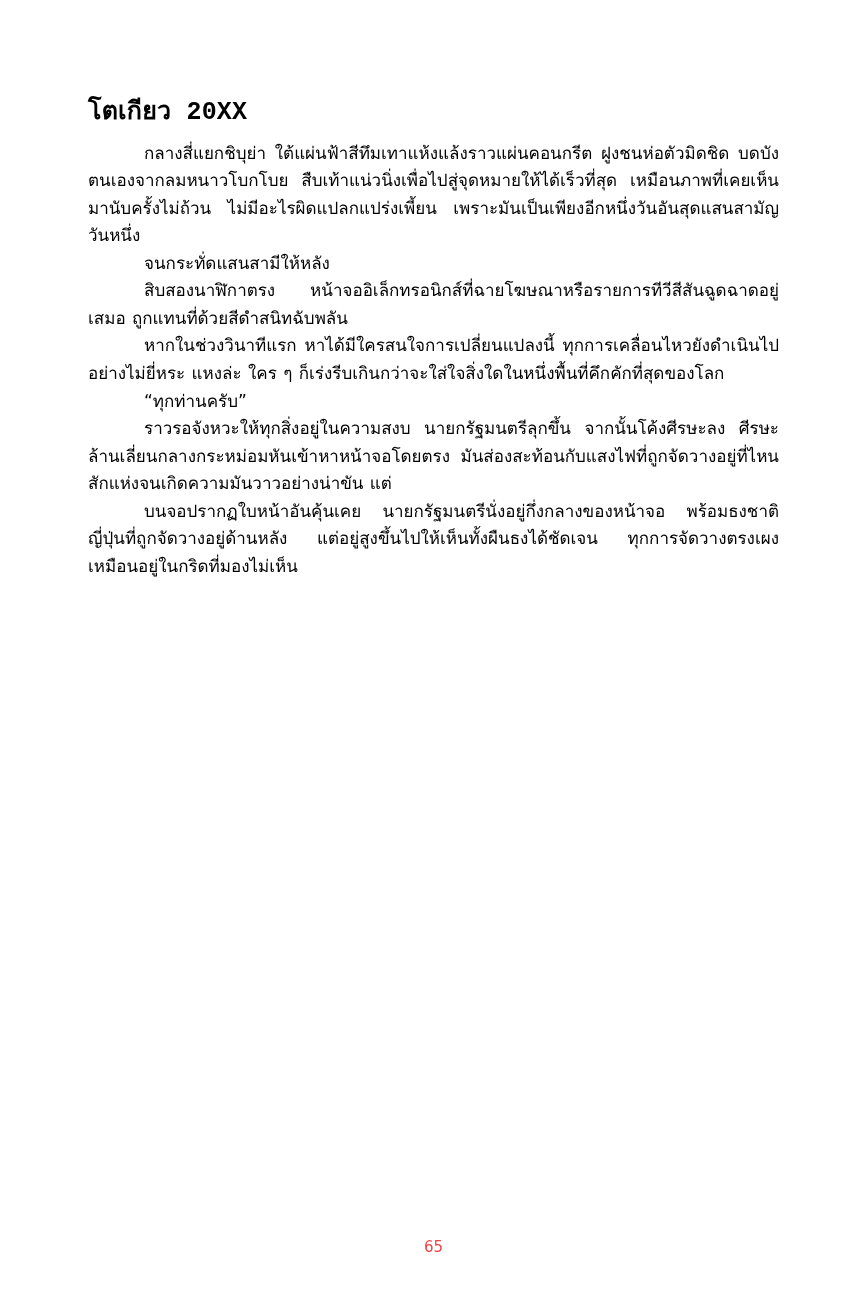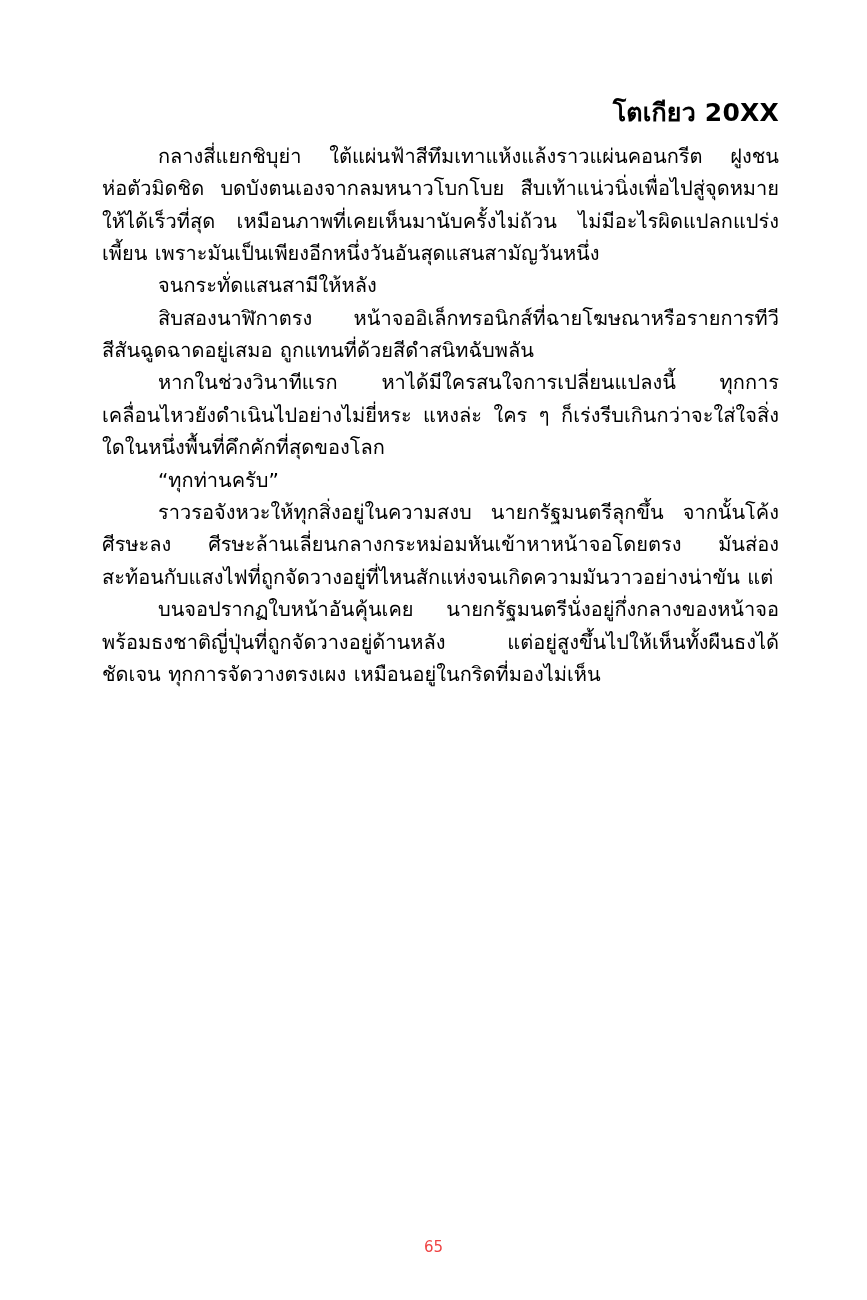--- a/index.html
+++ b/index.html
@@ -18,34 +18,34 @@
   .page {
     box-sizing: border-box;
     width: 867px;
     height: 1300px;
     padding: 96px 88px 40px 88px;
     position: relative;
     display: flex;
     flex-direction: column;
   }
   .chapter-title {
-    text-align: right;
+    text-align: left;
     font-size: 25px;
     font-weight: bold;
     line-height: 1.35;
     margin: 0 0 10px 0;
     letter-spacing: 0.2px;
+    font-family: Liberation Mono, monospace;
   }
   .body-text {
-    font-size: 20px;
+    font-size: 17px;
     line-height: 1.62;
     text-align: justify;
     text-justify: inter-word;
     word-spacing: 1px;
-    margin-left: 14px;
   }
   .para {
     margin: 0;
     text-indent: 56px;
   }
   .para.quote {
     text-indent: 56px;
   }
   .page-number {
     position: absolute;

